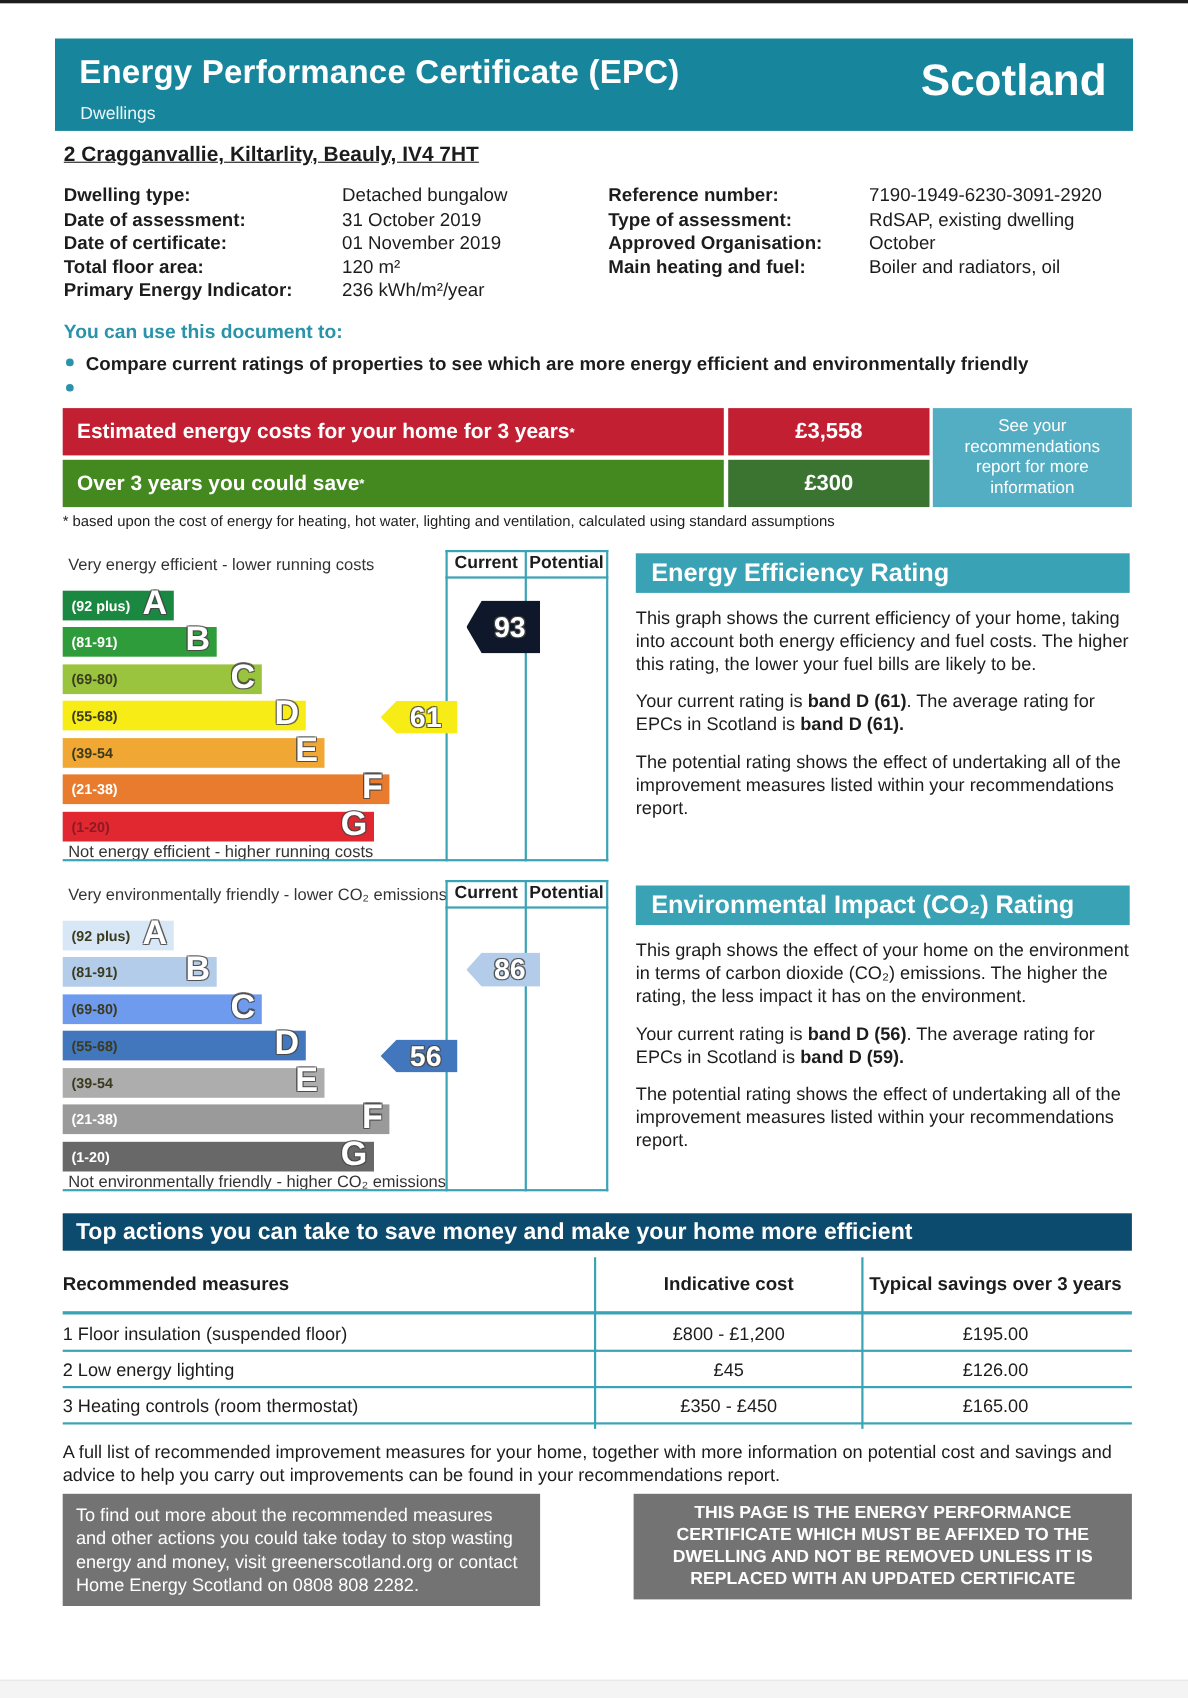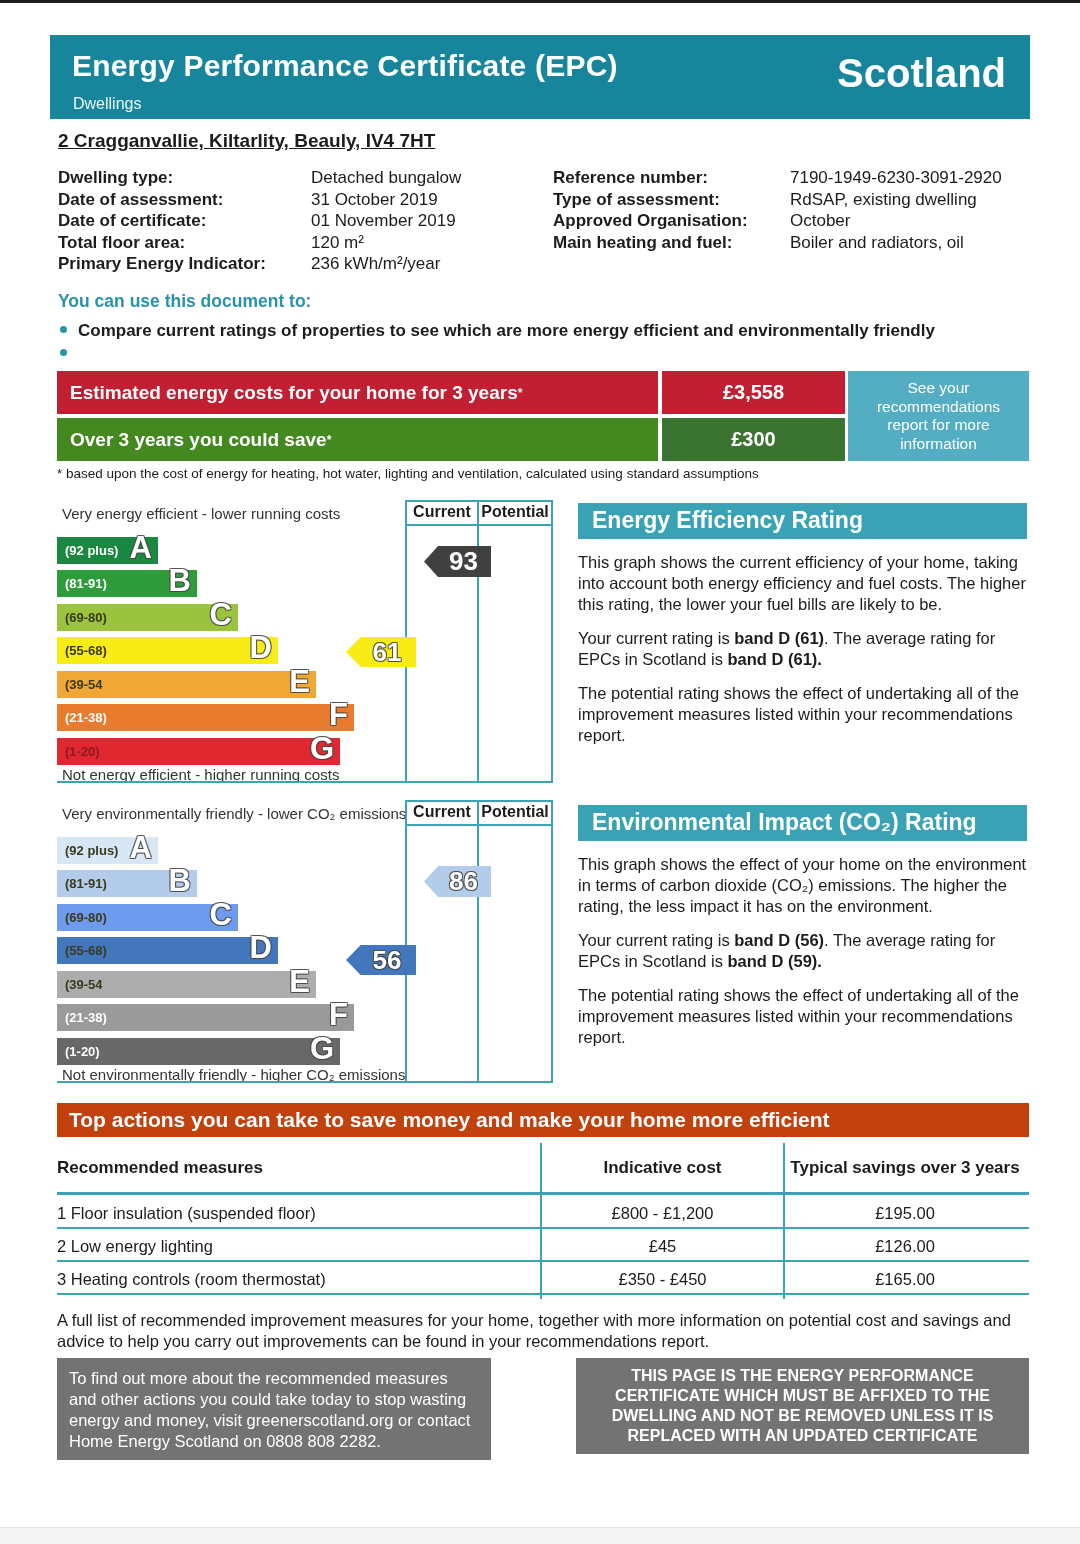--- a/index.html
+++ b/index.html
@@ -43,21 +43,21 @@
 
   
   .chart { position:absolute; left:57px; width:496px; height:285px; }
   .chart-toplabel { position:absolute; left:5px; top:5px; font-size:15px; color:#333; }
   .chart-bottomlabel { position:absolute; left:5px; top:266px; font-size:15px; color:#333; }
   .band { position:absolute; height:27px; }
   .band .range { position:absolute; left:8px; top:6px; font-size:13px; font-weight:bold; }
   .band .letter { position:absolute; right:6px; top:-7px; font-size:31px; font-weight:bold; color:#fff;
       text-shadow:-1px -1px 0 rgba(70,70,70,.75), 1px -1px 0 rgba(70,70,70,.75), -1px 1px 0 rgba(70,70,70,.75), 1px 1px 0 rgba(70,70,70,.75); }
   .r0{top:37px}.r1{top:70px}.r2{top:104px}.r3{top:137px}.r4{top:171px}.r5{top:204px}.r6{top:238px}
-  .w0{width:101px}.w1{width:140px}.w2{width:181px}.w3{width:221px}.w4{width:259px}.w5{width:297px}.w6{width:283px}
+  .w0{width:101px}.w1{width:140px}.w2{width:181px}.w3{width:221px}.w4{width:238px}.w5{width:297px}.w6{width:283px}
   .lab-dark .range{color:#3a3a1e;} .lab-light .range{color:#fff;} .lab-maroon .range{color:#8c1a24;}
   
   .eer0{background:#1b8841}.eer1{background:#2f9c3c}.eer2{background:#9ac43d}.eer3{background:#f7ec15}
   .eer4{background:#f0a733}.eer5{background:#e87b2e}.eer6{background:#e1272f}
   
   .eir0{background:#d8e7f5}.eir1{background:#b3cce9}.eir2{background:#6f9bee}.eir3{background:#4277bd}
   .eir4{background:#adadad}.eir5{background:#9a9a9a}.eir6{background:#686868}
 
   .vline { position:absolute; top:0; width:2px; height:283px; background:#3aa3b5; }
   .v1{left:348px}.v2{left:420px}.v3{left:494px}
@@ -65,32 +65,32 @@
   .h-top{left:348px; top:0; width:148px;}
   .h-head{left:348px; top:24px; width:148px;}
   .h-bottom{left:0; top:281px; width:496px;}
   .colhead { position:absolute; top:3px; font-size:16px; font-weight:bold; color:#1c1c1c; text-align:center; }
   .ch-cur{left:350px; width:70px;} .ch-pot{left:422px; width:72px;}
 
   .tag { position:absolute; clip-path:polygon(0 50%, 21% 0, 100% 0, 100% 100%, 21% 100%);
       display:flex; align-items:center; justify-content:center; padding-left:12px;
       font-size:26px; font-weight:bold; color:#fff;
       text-shadow:-1px -1px 0 rgba(70,70,70,.8), 1px -1px 0 rgba(70,70,70,.8), -1px 1px 0 rgba(70,70,70,.8), 1px 1px 0 rgba(70,70,70,.8); }
-  .tag-93 { left:367px; top:46px; width:67px; height:31px; background:#404040; }
+  .tag-93 { left:367px; top:46px; width:67px; height:48px; background:#0f172a; }
   .tag-61 { left:289px; top:137px; width:70px; height:30px; background:#f7ec15; }
   .tag-86 { left:367px; top:66px; width:67px; height:31px; background:#b3cce9; }
   .tag-56 { left:289px; top:145px; width:70px; height:30px; background:#4277bd; }
 
   
   .panel { position:absolute; left:578px; width:449px; }
   .panel-head { background:#39a3b5; color:#fff; font-size:23px; font-weight:bold; padding:4px 0 5px 14px; }
   .panel p { font-size:16.5px; line-height:21px; color:#1c1c1c; margin-top:13px; }
 
   
-  .actions-banner { position:absolute; left:57px; top:1103px; width:972px; height:34px; background:#c2410c;
+  .actions-banner { position:absolute; left:57px; top:1103px; width:972px; height:34px; background:#0c4a6e;
       color:#fff; font-size:21px; font-weight:bold; display:flex; align-items:center; padding-left:12px; }
   .tbl-vline { position:absolute; width:2px; background:#3aa3b5; top:1143px; height:156px; }
   .tv1{left:540px}.tv2{left:783px}
   .tbl-headrow { position:absolute; top:1158px; font-size:17px; font-weight:bold; color:#1c1c1c; }
   .th-measures{left:57px;} .th-cost{left:542px; width:241px; text-align:center;} .th-save{left:785px; width:240px; text-align:center;}
   .tbl-thick { position:absolute; left:57px; top:1192px; width:972px; height:3px; background:#3aa3b5; }
   .tbl-row { position:absolute; left:57px; width:972px; height:33px; }
   .tr1{top:1196px}.tr2{top:1229px}.tr3{top:1262px}
   .tbl-row .sep { position:absolute; left:0; bottom:0; width:972px; height:2px; background:#3aa3b5; }
   .td { position:absolute; top:8px; font-size:16.5px; color:#1c1c1c; }

